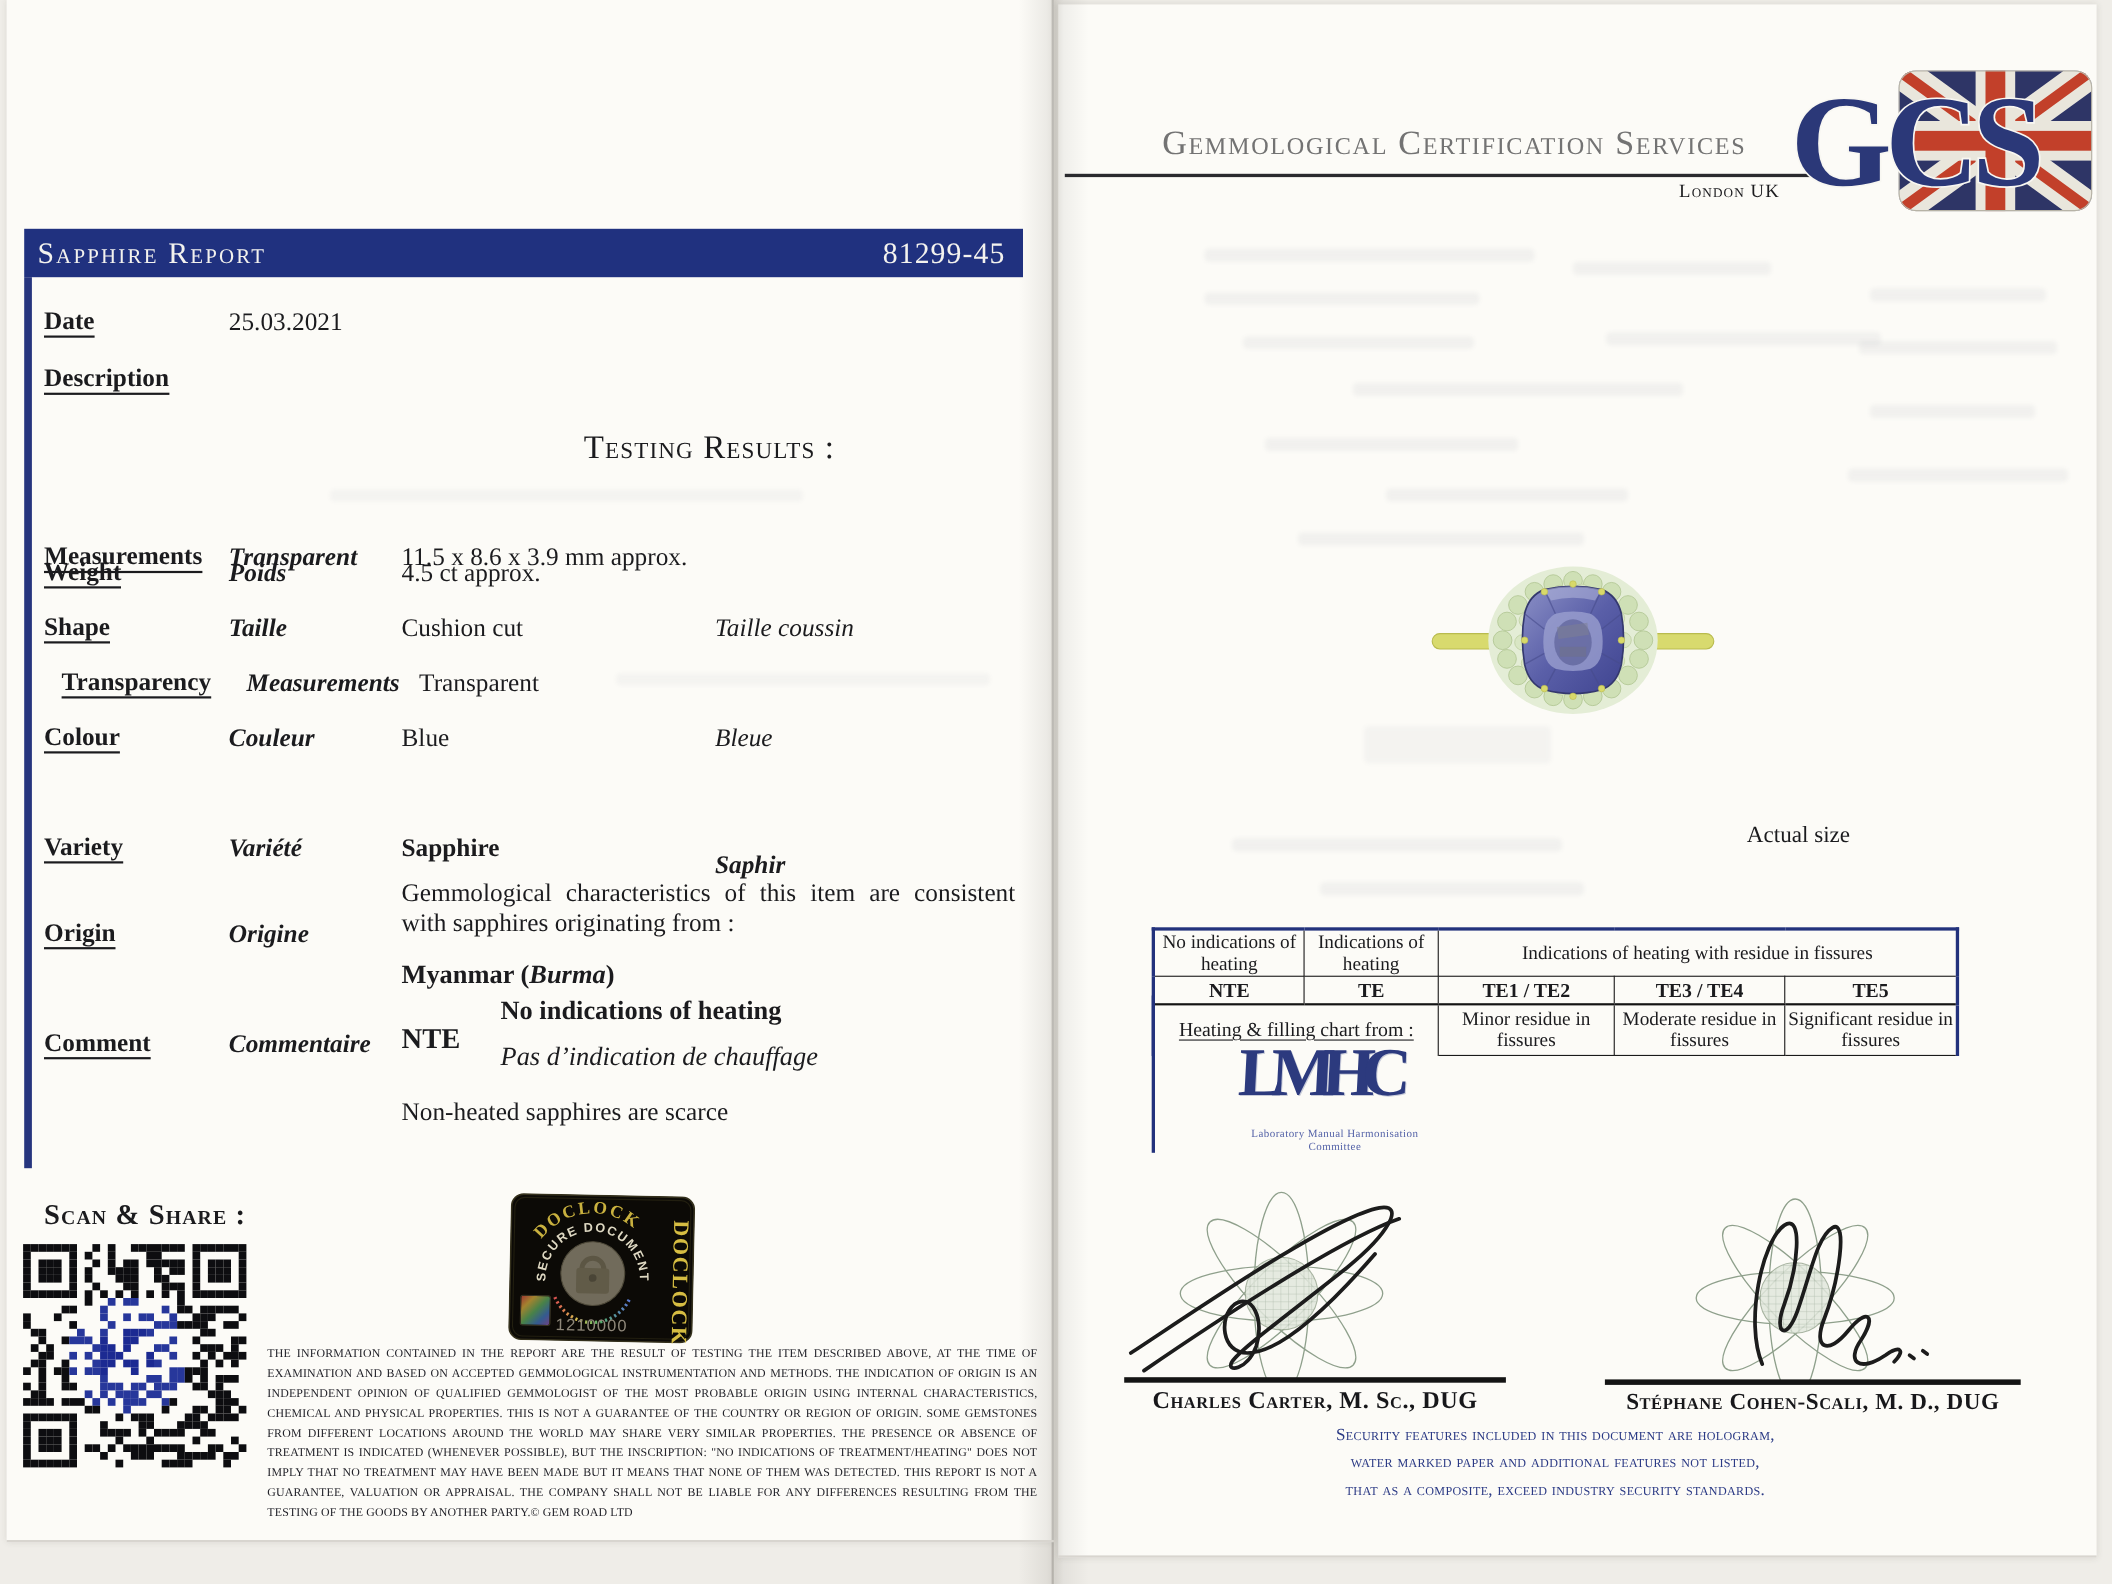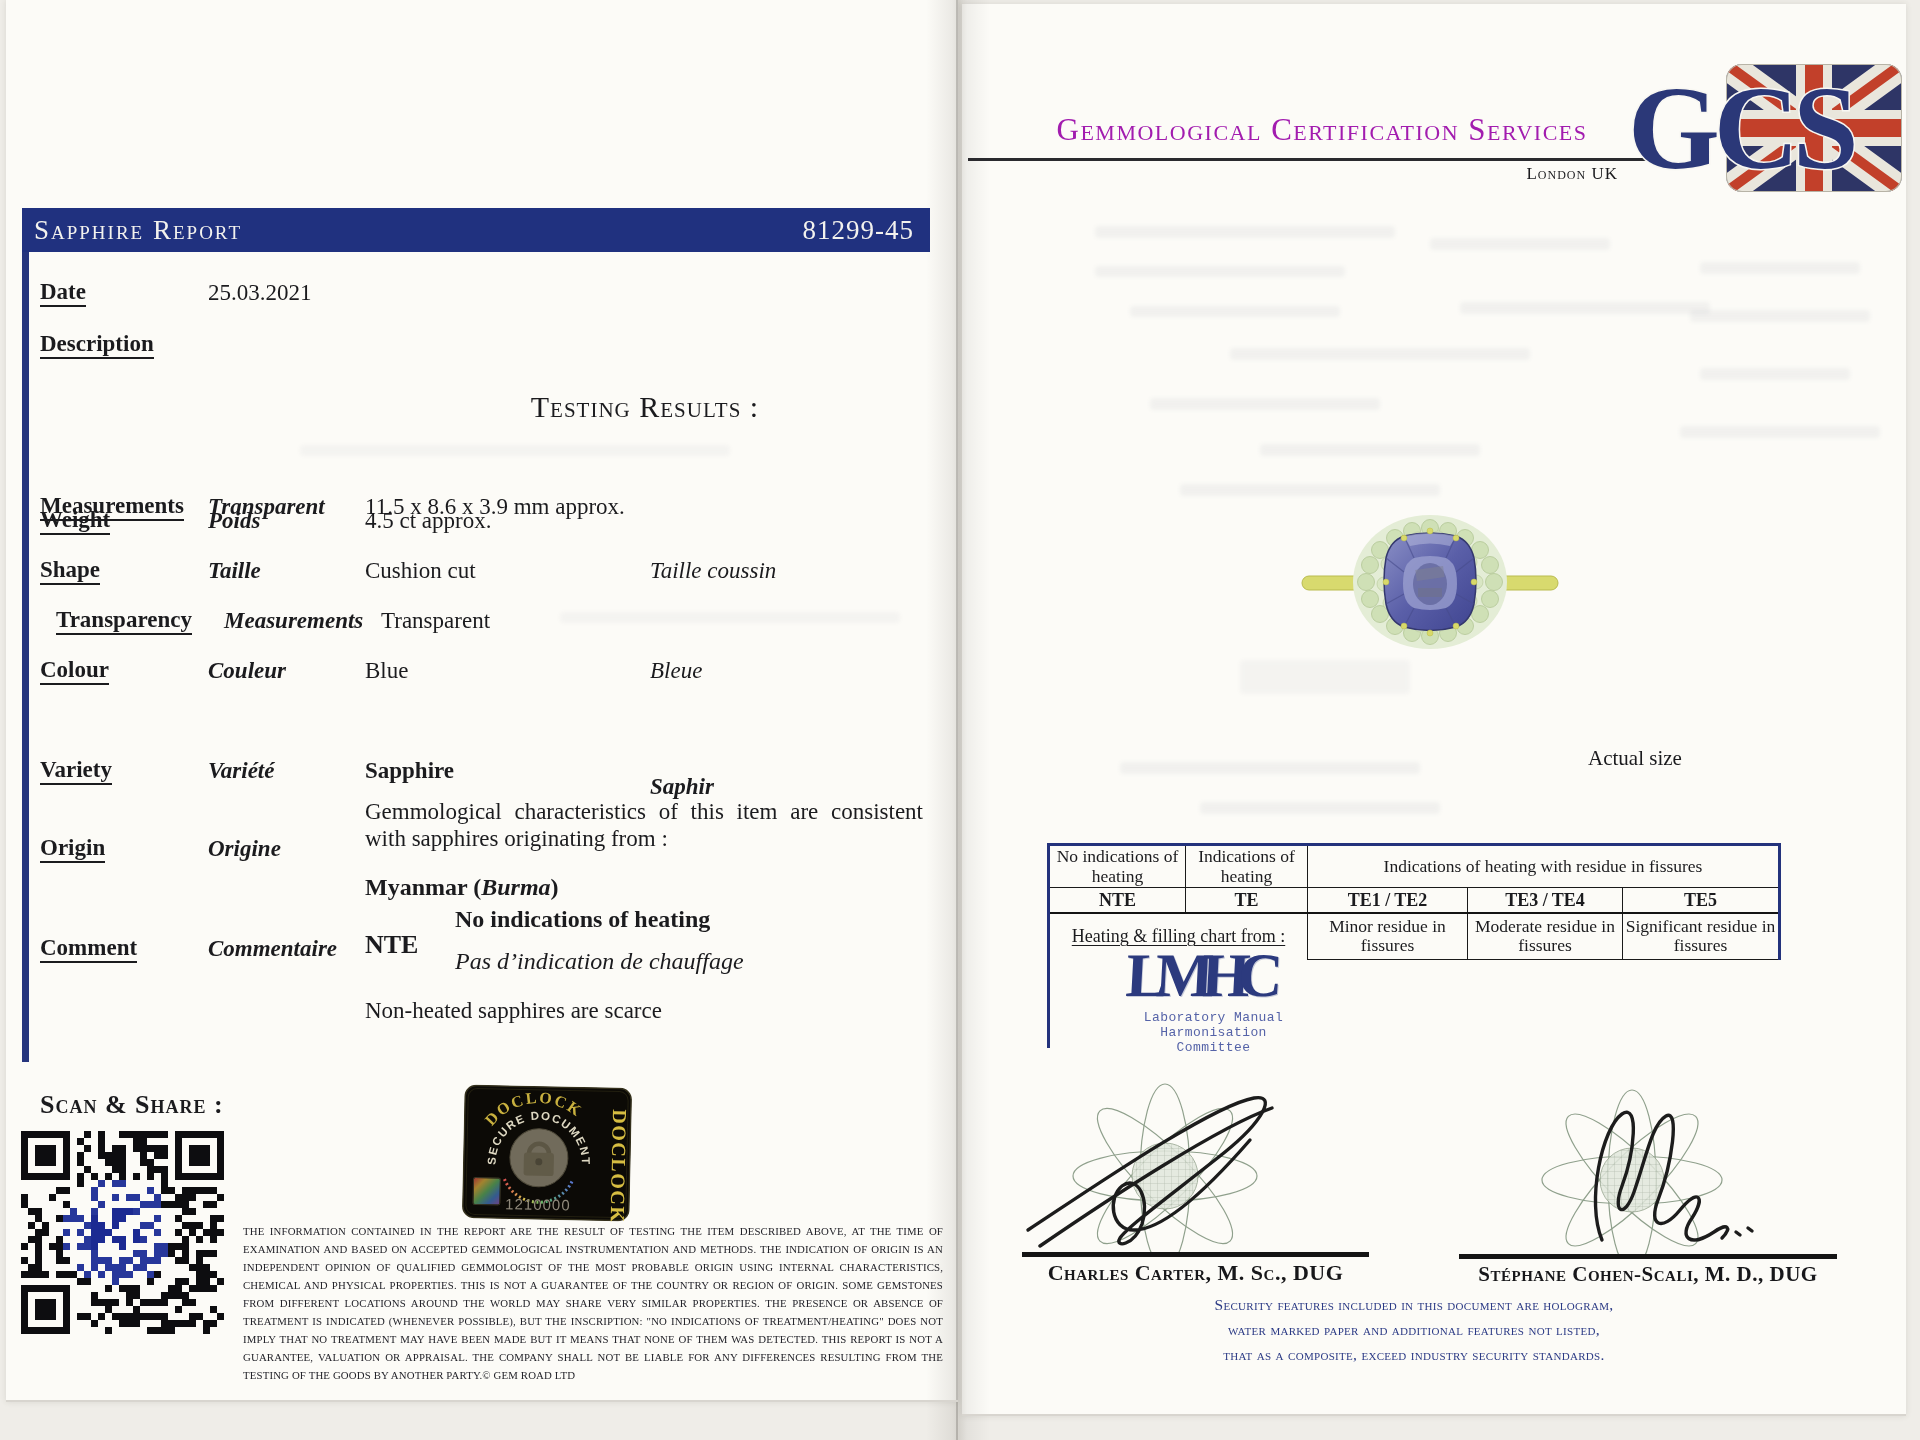--- a/index.html
+++ b/index.html
@@ -540,21 +540,21 @@
     <text x="76" y="124" text-anchor="middle" font-family="Liberation Sans,sans-serif" font-size="15" fill="#8f887a" letter-spacing="1">1210000</text>
     <rect x="11" y="93" width="27" height="27" rx="2" fill="url(#holo)" opacity=".8" stroke="#0c0a06"></rect>
     <rect x="11" y="93" width="27" height="27" rx="2" fill="none" stroke="#3a3524"></rect>
   </svg>
 
   <div class="abs fineprint" style="left:243px;top:1222px;width:700px;">THE INFORMATION CONTAINED IN THE REPORT ARE THE RESULT OF TESTING THE ITEM DESCRIBED ABOVE, AT THE TIME OF EXAMINATION AND BASED ON ACCEPTED GEMMOLOGICAL INSTRUMENTATION AND METHODS. THE INDICATION OF ORIGIN IS AN INDEPENDENT OPINION OF QUALIFIED GEMMOLOGIST OF THE MOST PROBABLE ORIGIN USING INTERNAL CHARACTERISTICS, CHEMICAL AND PHYSICAL PROPERTIES. THIS IS NOT A GUARANTEE OF THE COUNTRY OR REGION OF ORIGIN. SOME GEMSTONES FROM DIFFERENT LOCATIONS AROUND THE WORLD MAY SHARE VERY SIMILAR PROPERTIES. THE PRESENCE OR ABSENCE OF TREATMENT IS INDICATED (WHENEVER POSSIBLE), BUT THE INSCRIPTION: "NO INDICATIONS OF TREATMENT/HEATING" DOES NOT IMPLY THAT NO TREATMENT MAY HAVE BEEN MADE BUT IT MEANS THAT NONE OF THEM WAS DETECTED. THIS REPORT IS NOT A GUARANTEE, VALUATION OR APPRAISAL. THE COMPANY SHALL NOT BE LIABLE FOR ANY DIFFERENCES RESULTING FROM THE TESTING OF THE GOODS BY ANOTHER PARTY.© GEM ROAD LTD</div>
 
   <div class="abs g" style="left:300px;top:445px;width:430px;height:11px;opacity:.05;"></div>
   <div class="abs g" style="left:560px;top:612px;width:340px;height:11px;opacity:.05;"></div>
 
-  <div class="abs sc" style="left:990px;top:112px;width:664px;text-align:center;font-size:31px;letter-spacing:1.5px;color:#a21caf;">Gemmological Certification Services</div>
+  <div class="abs sc" style="left:990px;top:112px;width:664px;text-align:center;font-size:31px;letter-spacing:1.5px;color:#737373;">Gemmological Certification Services</div>
   <div class="abs" style="left:968px;top:158px;width:690px;height:2.5px;background:#2a2a2e;"></div>
   <div class="abs sc" style="left:968px;top:164px;width:690px;text-align:right;padding-right:40px;box-sizing:border-box;font-size:17px;letter-spacing:1px;">London UK</div>
 
   <svg class="abs" style="left:1628px;top:58px;" width="282" height="142" viewBox="0 0 282 142">
     <defs>
       <clipPath id="flagclip">
           <rect x="98" y="6" width="176" height="128" rx="16"></rect>
         </clipPath>
     </defs>
     <g clip-path="url(#flagclip)">
@@ -685,21 +685,21 @@
       <td>Minor residue in fissures</td>
       <td>Moderate residue in fissures</td>
       <td class="re">Significant residue in fissures</td>
     </tr>
   </tbody>
     </table>
   <div class="abs" style="left:1047px;top:905px;width:3px;height:143px;background:#23327c;"></div>
 
   <div class="abs" style="left:1126px;top:944px;width:220px;">
     <div style="font-size:62px;font-weight:bold;letter-spacing:-12px;color:#2c3a7e;transform:skewX(-3deg);line-height:1;text-shadow:1px 1px 0 rgba(44,58,126,.25);">LMHC</div>
-    <div style="font-family:Liberation Mono, monospace;font-size:13px;color:#5563a8;letter-spacing:.4px;margin-top:4px;width:175px;text-align:center;">Laboratory Manual Harmonisation Committee</div>
+    <div style="font-family:Liberation Serif, serif;font-size:10px;color:#5563a8;letter-spacing:.4px;margin-top:20px;width:175px;text-align:center;">Laboratory Manual Harmonisation Committee</div>
   </div>
 
   <svg class="abs" style="left:1010px;top:1078px;" width="320" height="178" viewBox="0 0 320 178">
     <defs>
       <pattern id="gridpat" width="7" height="7" patternUnits="userSpaceOnUse">
         <rect width="7" height="7" fill="#e2e8dd"></rect>
         <path d="M0,0 H7 M0,0 V7" stroke="#a9b6a4" stroke-width=".8"></path>
       </pattern>
     </defs>
     <g fill="none" stroke="#8fa08c" stroke-width="1.2">

